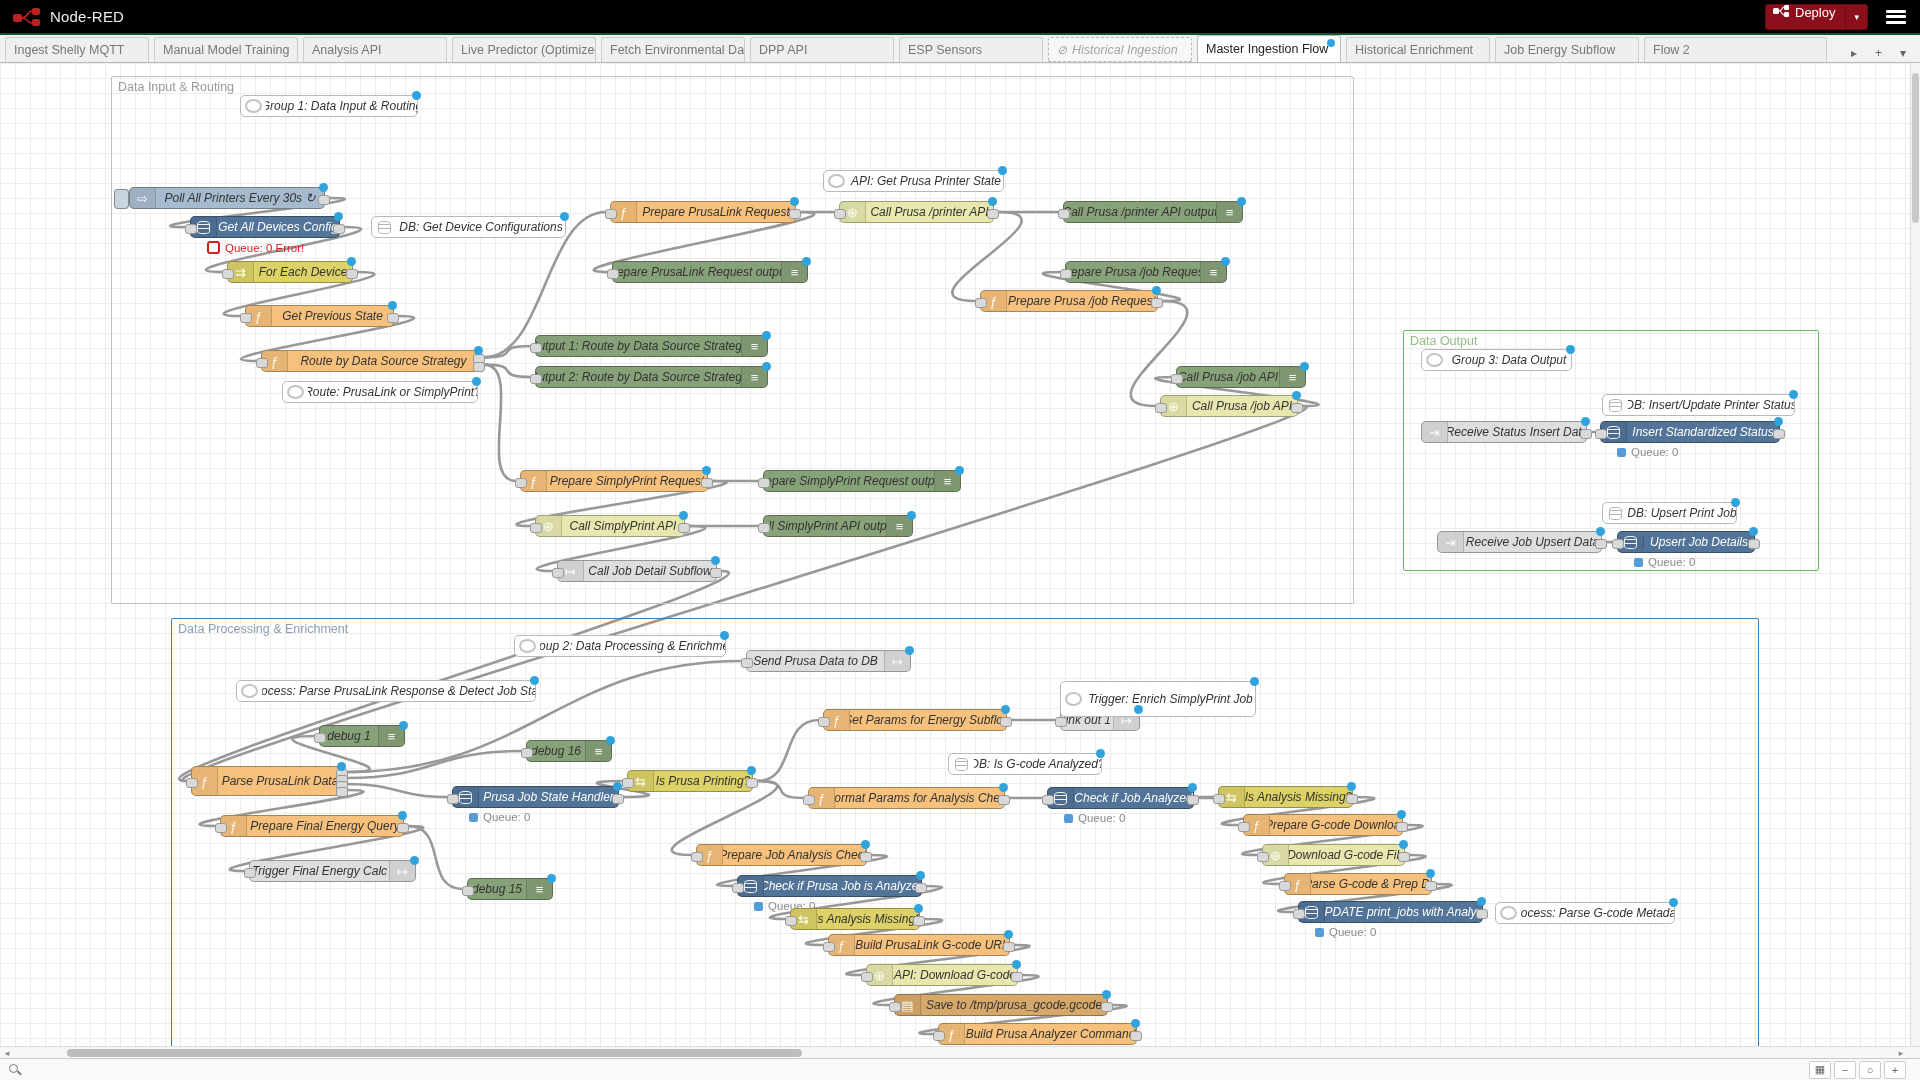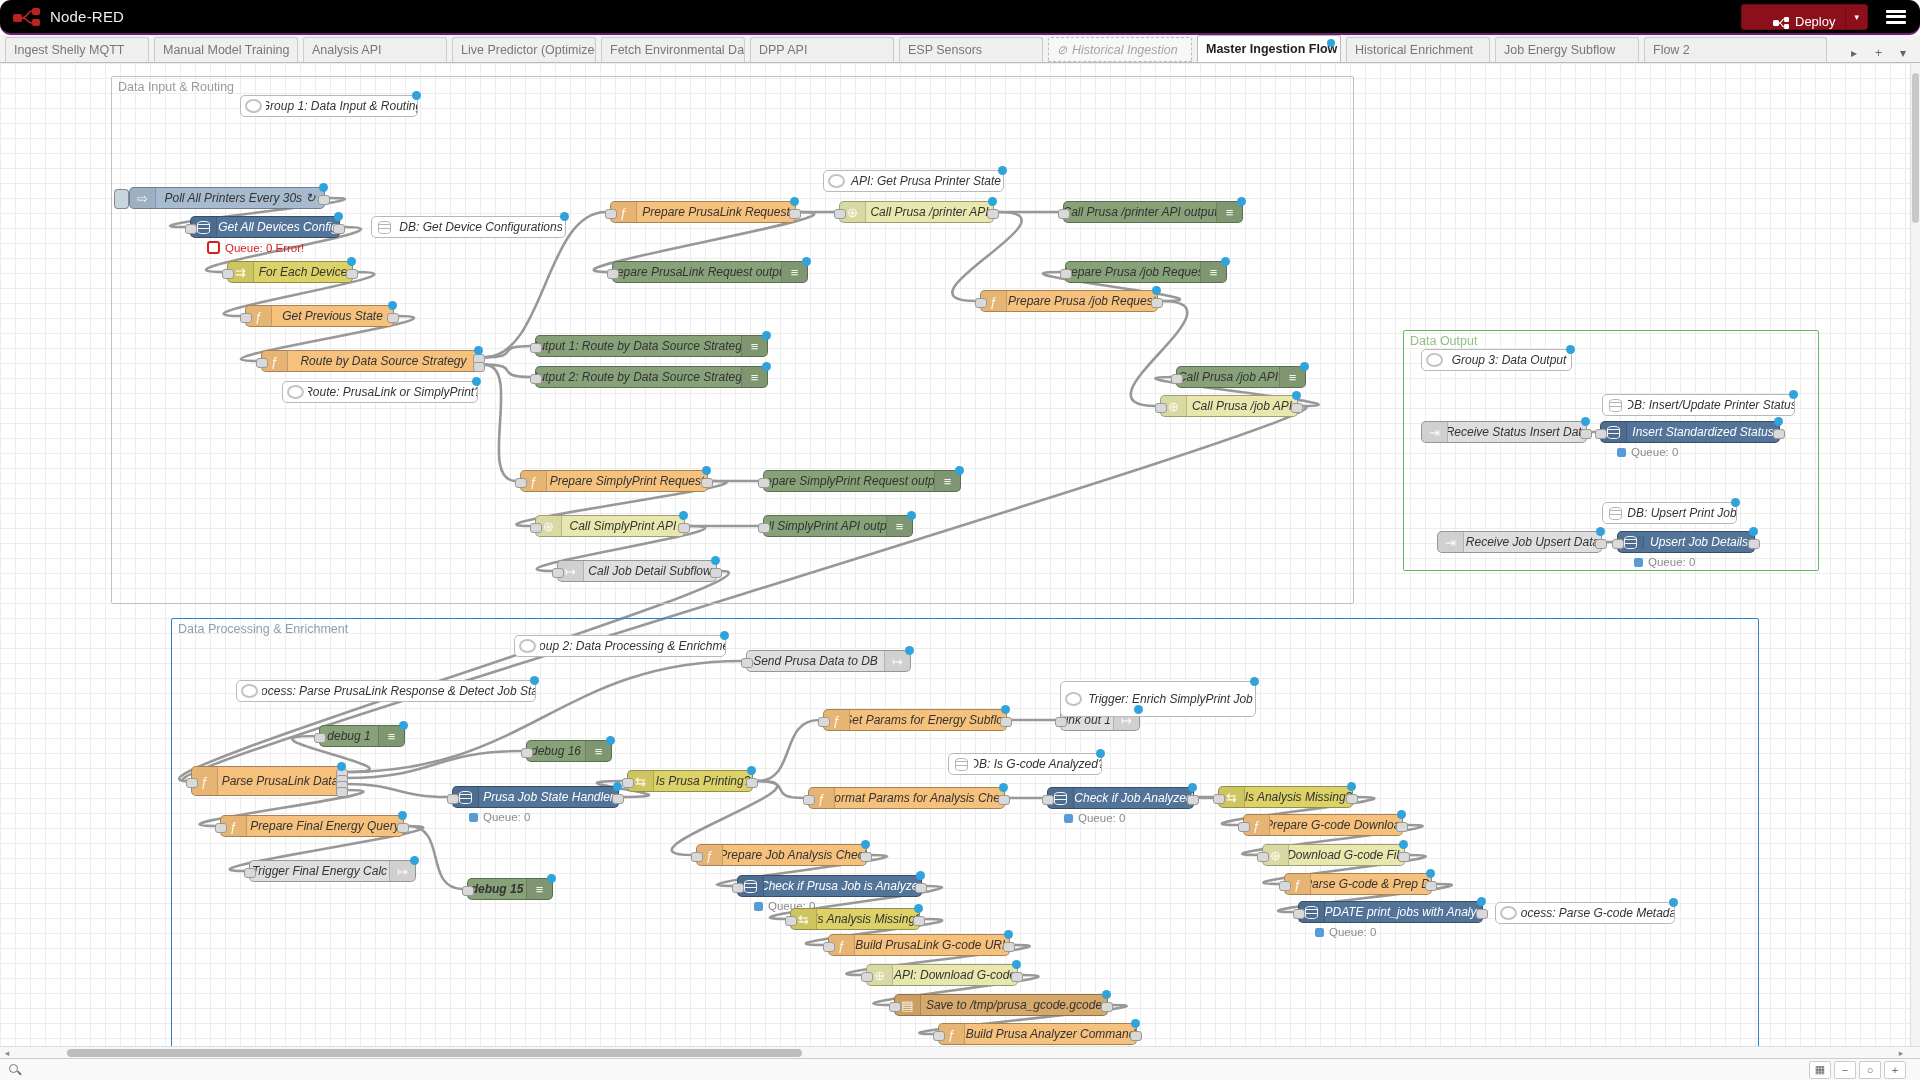--- a/index.html
+++ b/index.html
@@ -1,35 +1,35 @@
 <!DOCTYPE html>
 <html><head>
 <meta charset="utf-8">
 <style>
   html,body{margin:0;padding:0;width:1920px;height:1080px;overflow:hidden;
     font-family:"Liberation Sans",sans-serif;background:#fff;}
   
   #header{position:absolute;left:0;top:0;width:1920px;height:33px;background:#000;
-    border-bottom:2px solid #701a75;display:flex;align-items:center;color:#fff;border-radius:11px;}
+    border-bottom:2px solid #14532d;display:flex;align-items:center;color:#fff;}
   #logo{margin-left:12px;display:flex;align-items:center;}
   #app-title{color:#eee;font-size:15px;margin-left:8px;letter-spacing:.2px;}
   #header-right{margin-left:auto;display:flex;align-items:center;gap:18px;margin-right:14px;}
   #deploy-btn{background:#8c101c;border:1px solid #6e0a11;border-radius:3px;height:24px;
-    display:flex;align-items:flex-end;color:#fff;font-size:13px;cursor:pointer;padding-left:24px;}
+    display:flex;align-items:flex-start;color:#fff;font-size:13px;cursor:pointer;}
   #deploy-btn .dlabel{padding:0 10px 0 6px;}
   #deploy-btn .dcaret{border-left:1px solid #6e0a11;padding:0 8px;font-size:9px;display:flex;align-items:center;height:100%;}
   .hamburger{width:20px;height:14px;display:flex;flex-direction:column;justify-content:space-between;cursor:pointer;}
   .hamburger span{display:block;height:3px;background:#fff;border-radius:1px;}
   
   #tabbar{position:absolute;left:0;top:35px;width:1920px;height:28px;background:#f2f2f2;
     border-bottom:1px solid #bbb;display:flex;align-items:flex-end;box-sizing:border-box;}
   .tab{width:144px;height:25px;margin-left:5px;background:#efefef;border:1px solid #ccc;border-bottom:none;
     border-radius:3px 3px 0 0;display:flex;align-items:center;font-size:12.5px;color:#777;
     padding:0 8px;box-sizing:border-box;position:relative;white-space:nowrap;overflow:hidden;cursor:pointer;}
-  .tab.active{background:#fff;color:#222;font-weight:bold;height:27px;border-color:#bbb;}
+  .tab.active{background:#fff;color:#222;font-weight:normal;height:27px;border-color:#bbb;}
   .tab.disabled{background:#f7f7f7;border:1px dashed #bbb;color:#a5a5a5;font-style:italic;}
   .tab.wide{width:183px;}
   .tab .ban{margin-right:5px;font-size:12px;color:#a5a5a5;}
   .tab .tabdot{position:absolute;top:3px;right:5px;width:8px;height:8px;border-radius:50%;background:#2fa3dc;}
   #tab-controls{margin-left:auto;display:flex;align-items:center;gap:10px;margin-right:10px;color:#666;font-size:12px;}
   #tab-controls .tbtn{cursor:pointer;padding:2px 4px;}
   
   #canvas{position:absolute;left:0;top:63px;width:1920px;height:983px;overflow:hidden;background:#fff;
     background-image:linear-gradient(#ededed 1px,transparent 1px),linear-gradient(90deg,#ededed 1px,transparent 1px);
     background-size:15px 15px;}
@@ -524,21 +524,21 @@
         <span class="port" style="left: -6px; top: 7px;"></span>
         <span class="port" style="right: -6px; top: 7px;"></span>
         <span class="dot"></span>
       </div>
       <div class="node t-link-out" style="left: 249px; top: 797px; width: 167px; height: 22px; background: rgb(222, 222, 222);">
         <span class="lbl">Trigger Final Energy Calc</span>
         <span class="nicon iright">↦</span>
         <span class="port" style="left: -6px; top: 7px;"></span>
         <span class="dot"></span>
       </div>
-      <div class="node t-debug" style="left: 467px; top: 815px; width: 86px; height: 22px; background: rgb(135, 161, 120); font-weight: bold;">
+      <div class="node t-debug" style="left: 467px; top: 815px; width: 86px; height: 22px; background: rgb(135, 161, 120);">
         <span class="lbl">debug 15</span>
         <span class="nicon iright">≡</span>
         <span class="dbg-btn"></span>
         <span class="port" style="left: -6px; top: 7px;"></span>
         <span class="dot"></span>
       </div>
       <div class="node t-function" style="left: 823px; top: 646px; width: 184px; height: 22px; background: rgb(245, 193, 124);">
         <span class="nicon ileft">ƒ</span>
         <span class="lbl">Set Params for Energy Subflow</span>
         <span class="port" style="left: -6px; top: 7px;"></span>

